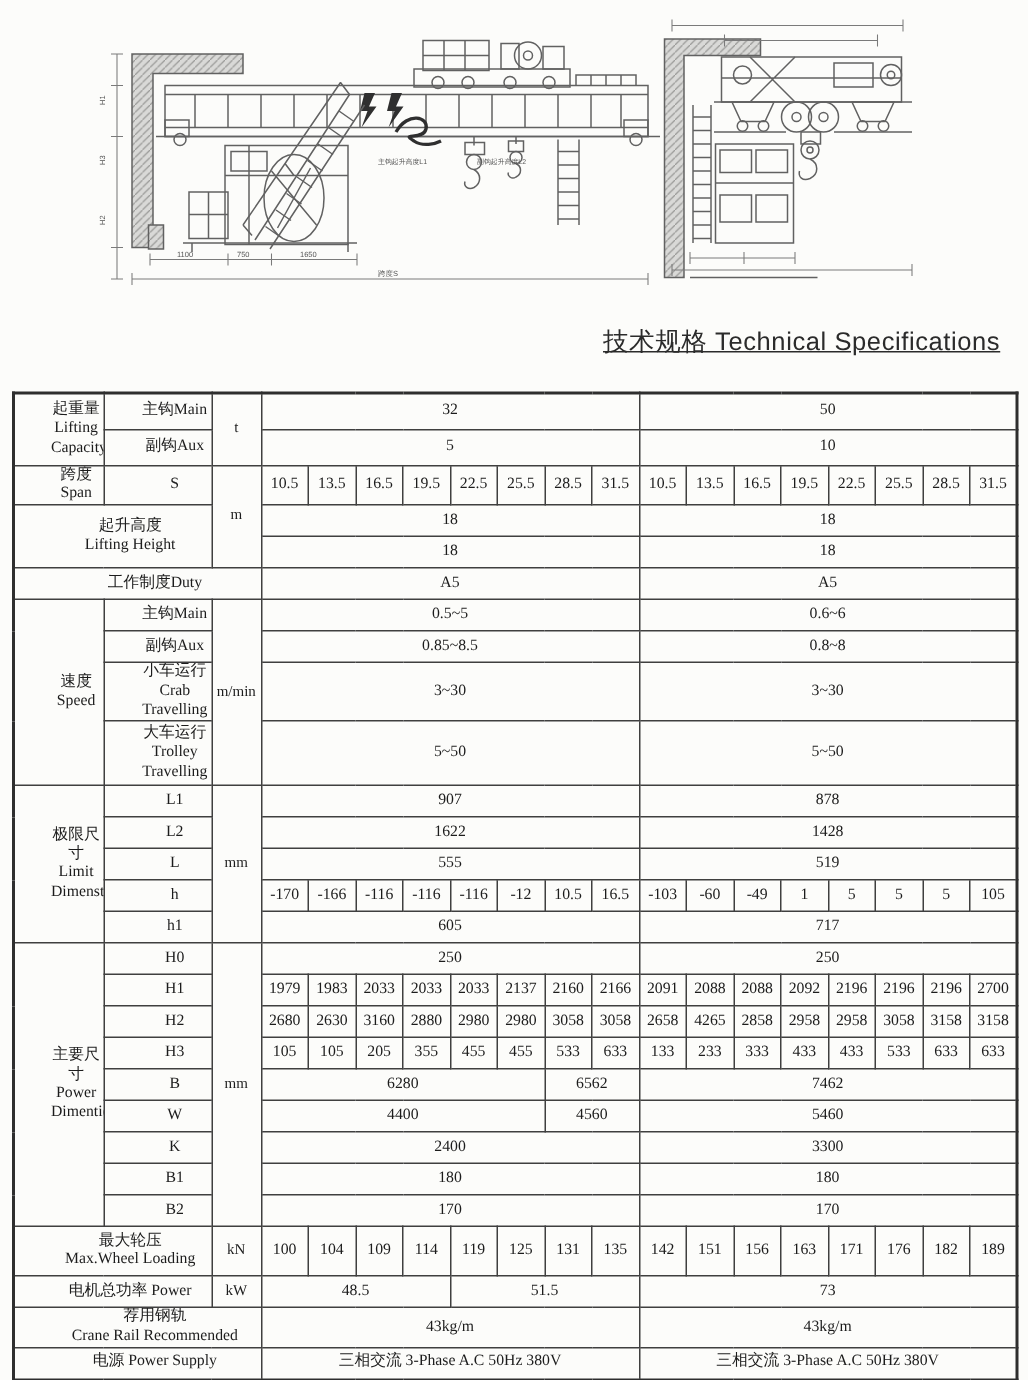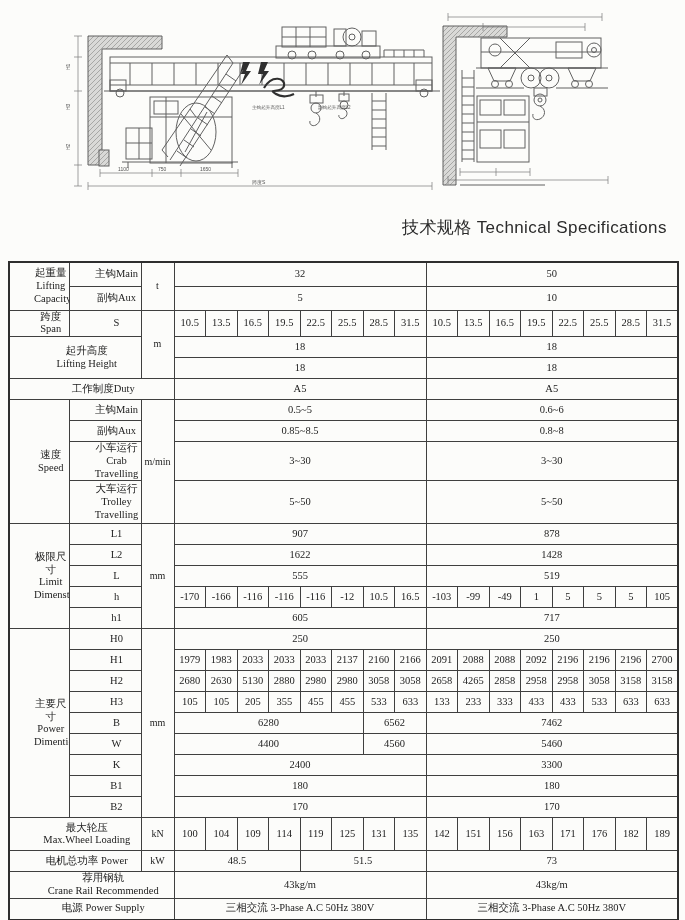--- a/index.html
+++ b/index.html
@@ -7,21 +7,21 @@
     width:685px;height:920px;
     background:#fbfbf9;
     font-family:"Liberation Serif","DejaVu Serif",serif;
     color:#1f1f1f;
   }
   .sheet{position:relative;width:685px;height:920px;overflow:hidden;background:#fcfcfa;}
   .drawing{position:absolute;top:0;left:0;}
   .page-title{
     position:absolute;top:216px;left:402px;width:282px;
     font-family:"Liberation Sans","DejaVu Sans",sans-serif;
-    font-size:17px;color:#2b2b2b;letter-spacing:.4px;white-space:nowrap;
+    font-size:17px;color:#2b2b2b;letter-spacing:.4px;white-space:nowrap;text-decoration:underline;
   }
   table.spec{
     position:absolute;top:261px;left:8px;width:669px;
     border-collapse:collapse;table-layout:fixed;
     border:2px solid #2e2e2e;
   }
   .spec td{
     border:1px solid #3f3f3f;
     text-align:center;vertical-align:middle;
     font-size:10.5px;line-height:1.22;
@@ -282,21 +282,21 @@
     <td class="lab">h</td>
     <td>-170</td>
     <td>-166</td>
     <td>-116</td>
     <td>-116</td>
     <td>-116</td>
     <td>-12</td>
     <td>10.5</td>
     <td>16.5</td>
     <td>-103</td>
-    <td>-99</td>
+    <td>-60</td>
     <td>-49</td>
     <td>1</td>
     <td>5</td>
     <td>5</td>
     <td>5</td>
     <td>105</td>
   </tr>
   <tr style="height:21px">
     <td class="lab">h1</td>
     <td colspan="8">605</td>
@@ -328,21 +328,21 @@
     <td>2092</td>
     <td>2196</td>
     <td>2196</td>
     <td>2196</td>
     <td>2700</td>
   </tr>
   <tr style="height:21px">
     <td class="lab">H2</td>
     <td>2680</td>
     <td>2630</td>
-    <td>5130</td>
+    <td>3160</td>
     <td>2880</td>
     <td>2980</td>
     <td>2980</td>
     <td>3058</td>
     <td>3058</td>
     <td>2658</td>
     <td>4265</td>
     <td>2858</td>
     <td>2958</td>
     <td>2958</td>

